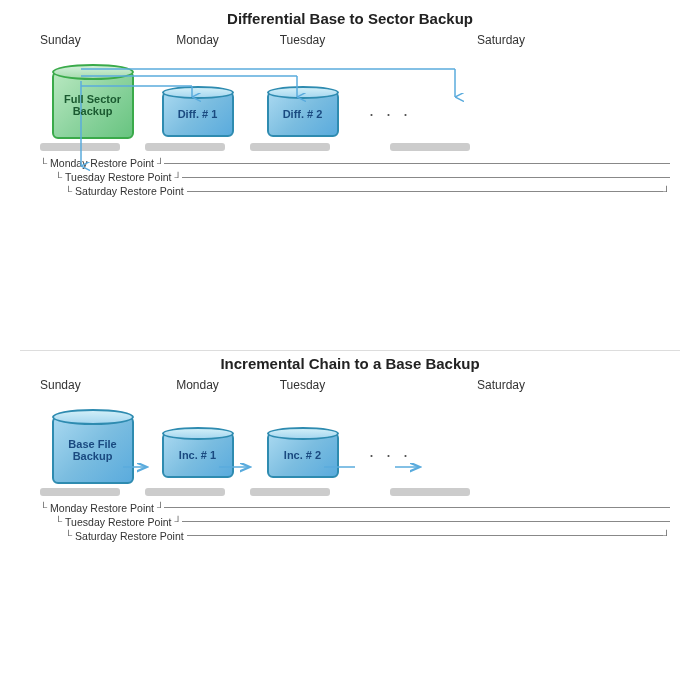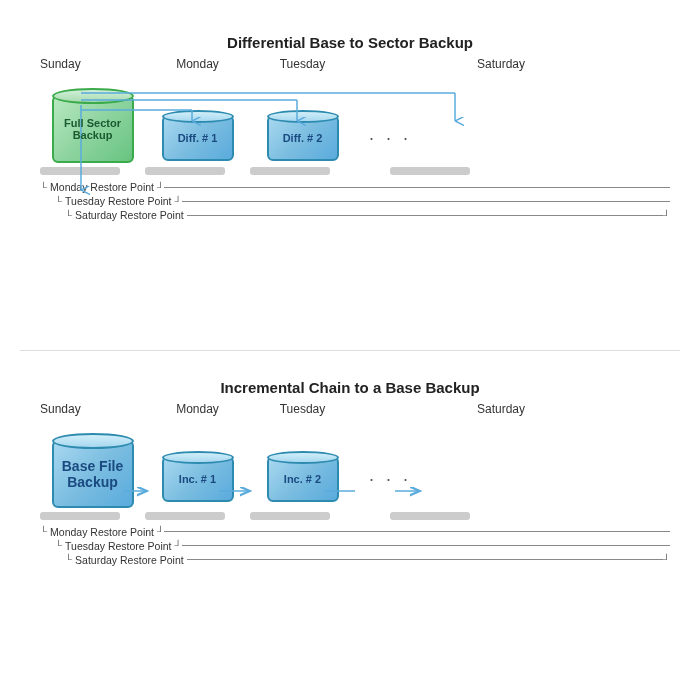--- a/index.html
+++ b/index.html
@@ -26,21 +26,21 @@
       flex-direction: column;
       padding: 0 10px;
     }
 
     .section-title {
       text-align: center;
       font-size: 15px;
       font-weight: bold;
       color: #222;
       margin-bottom: 6px;
-      margin-top: 24px;
+      margin-top: 0;
     }
 
     .day-headers {
       display: flex;
       flex-direction: row;
       align-items: flex-start;
       margin-bottom: 4px;
       padding-left: 10px;
     }
 
@@ -286,21 +286,21 @@
       <span class="day-label" style="width:100px; text-align:right;">Saturday</span>
     </div>
 
     <div class="section-wrapper">
       <div class="diagram-area" style="align-items:center; gap:0; margin-top:10px;">
 
         <div style="display:flex; flex-direction:column; align-items:center; width:105px;">
           <div style="position:relative; width:82px; height:68px; margin-top:10px;">
             <div class="cyl-large" style="width:82px; height:68px; border-radius:6px;">
               <div class="cyl-top-ellipse" style="width:82px;"></div>
-              <span style="position:relative; z-index:1; font-size:14px; font-weight:bold; color:#1a4a80;">Base File<br>Backup</span>
+              <span style="position:relative; z-index:1; font-size:11px; font-weight:bold; color:#1a4a80;">Base File<br>Backup</span>
             </div>
           </div>
         </div>
 
         <div style="display:flex; align-items:center; margin-top:10px; width:0;"></div>
 
         <div style="display:flex; flex-direction:column; align-items:center; width:105px;">
           <div style="position:relative; width:72px; height:46px; margin-top:21px;">
             <div class="cyl-small">
               <div class="cyl-top-ellipse-sm" style="width:72px;"></div>

